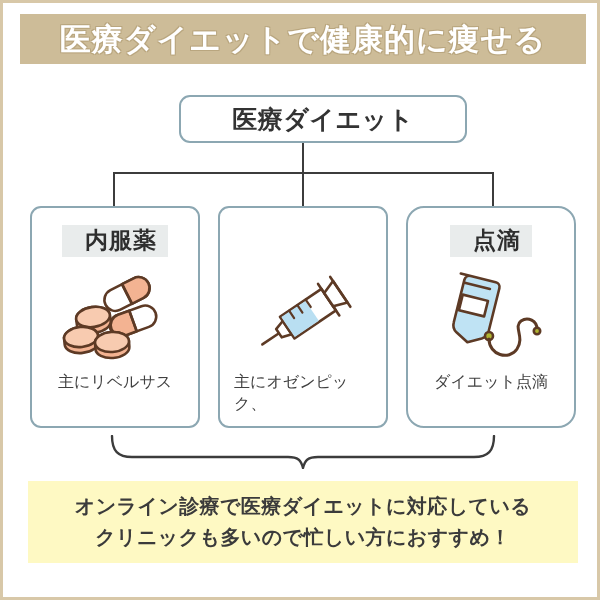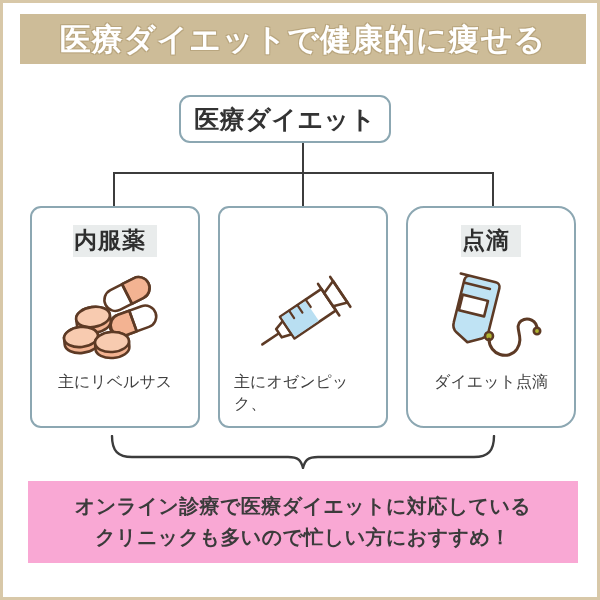--- a/index.html
+++ b/index.html
@@ -43,21 +43,21 @@
       -1px -1px 0 #b9a67f;
     white-space: nowrap;
     text-align: right;
   }
 
   
   .root-box {
     position: absolute;
     left: 176px;
     top: 92px;
-    width: 212px;
+    width: 288px;
     height: 48px;
     border: 2px solid #8ca7b2;
     border-radius: 11px;
     background: #ffffff;
     display: flex;
     align-items: center;
     justify-content: center;
     box-sizing: border-box;
   }
   .root-label {
@@ -107,21 +107,21 @@
     left: 0;
     width: 100%;
     text-align: center;
   }
   .card-title {
     display: inline-block;
     background: #e9ecec;
     font-size: 23px;
     font-weight: bold;
     color: #2e2e2e;
-    padding: 3px 11px 4px 1px;
+    padding: 3px 11px 4px 23px;
     letter-spacing: 1px;
     line-height: 1.1;
     white-space: nowrap;
   }
 
   .card-art {
     position: absolute;
     top: 60px;
     left: 0;
     width: 100%;
@@ -155,21 +155,21 @@
     height: 34px;
   }
 
   
   .footer-note {
     position: absolute;
     left: 25px;
     top: 478px;
     width: 550px;
     height: 82px;
-    background: #f9a8d4;
+    background: #fef9c3;
     display: flex;
     flex-direction: column;
     align-items: center;
     justify-content: center;
     box-sizing: border-box;
   }
   .footer-line {
     font-size: 20px;
     font-weight: bold;
     color: #3b3b3b;

